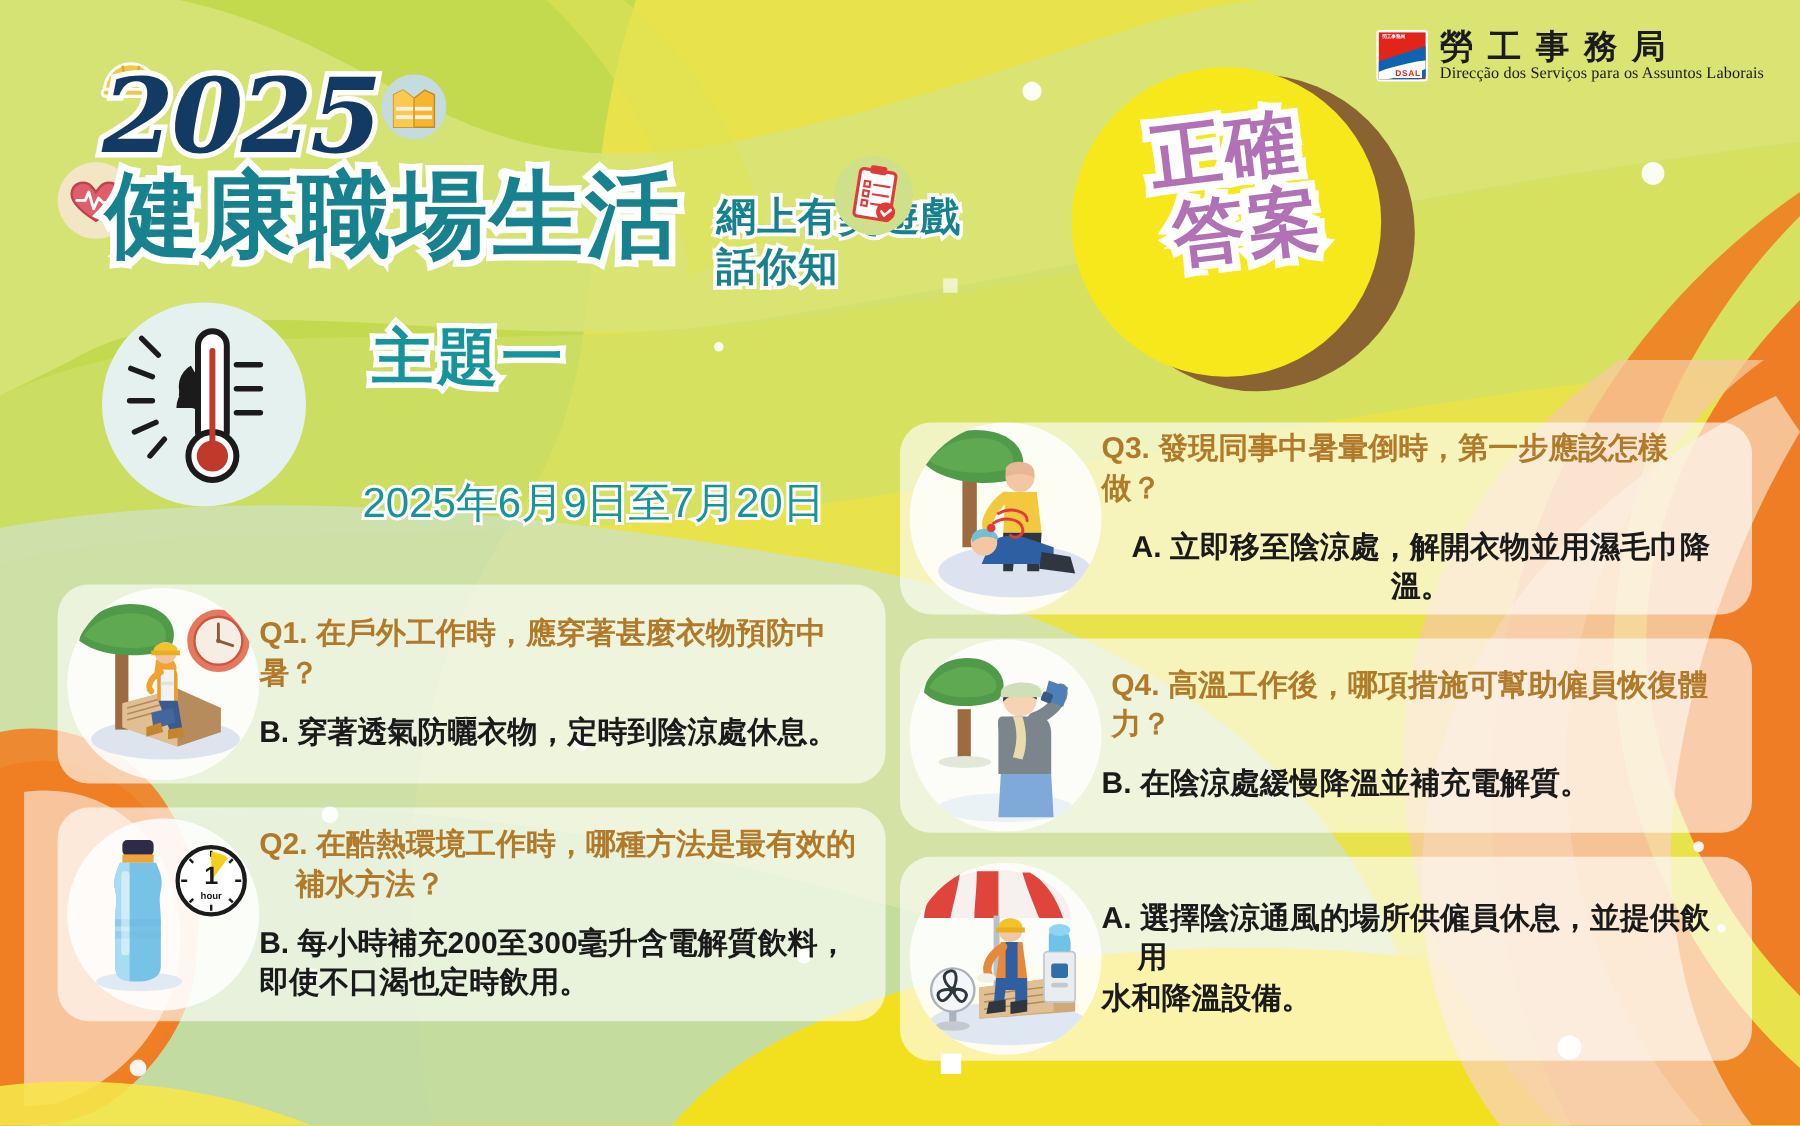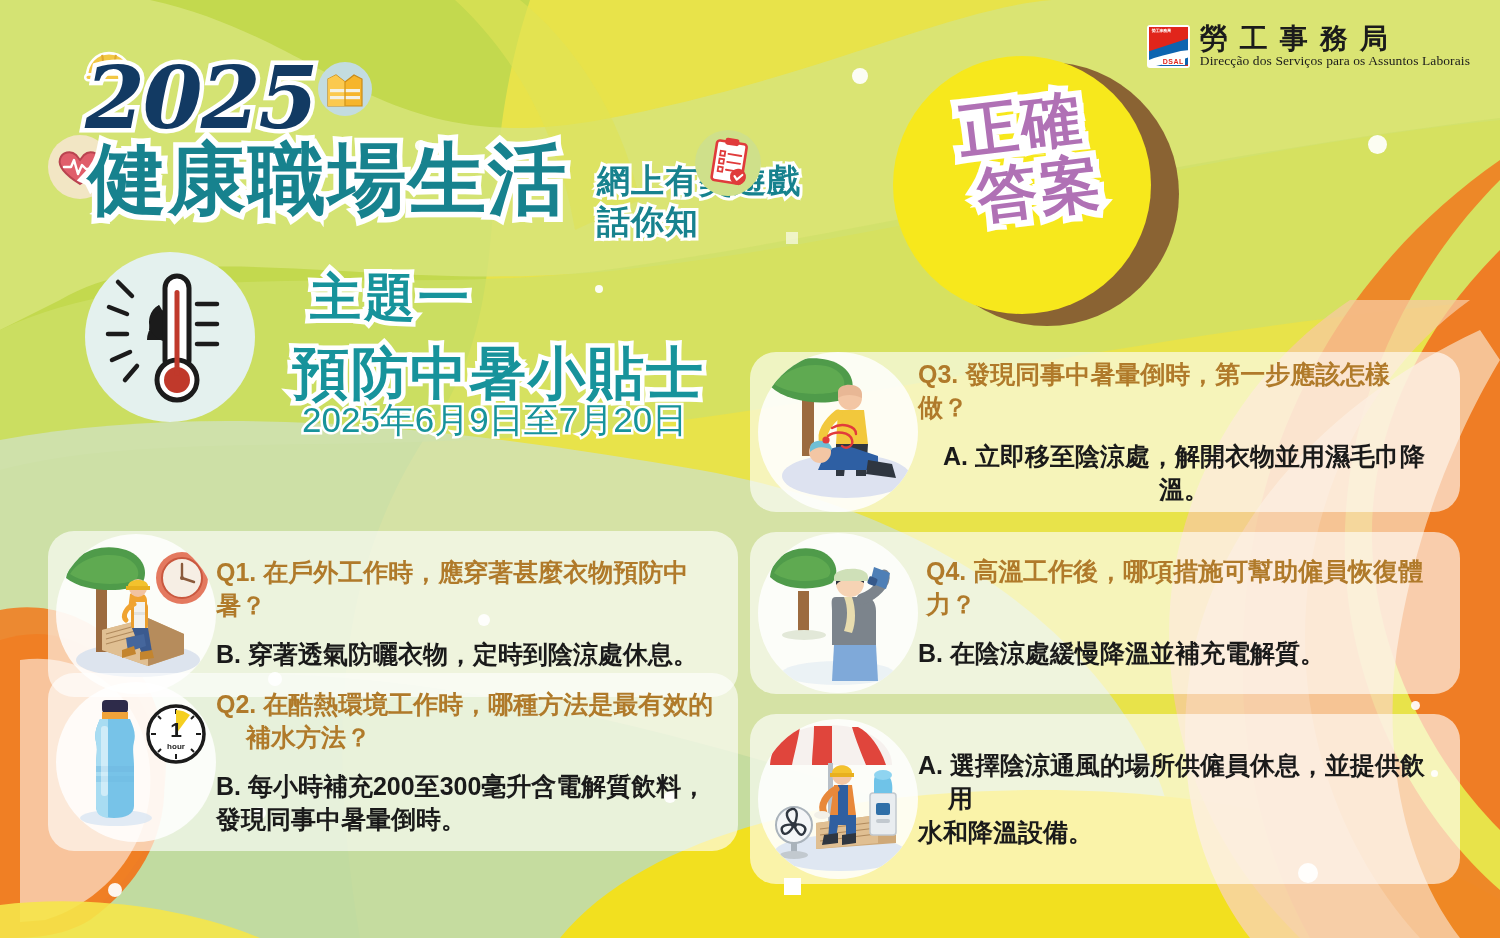--- a/index.html
+++ b/index.html
@@ -121,21 +121,21 @@
     font-size:25px;margin:0 0 16px 0;
   }
   .a-text{
     color:#1a1a1a;font-weight:bold;line-height:1.34;
     font-size:25px;margin:0;
   }
   .a-text .ind{display:block;}
   .hang{padding-left:30px;text-indent:-30px;}
 
   
-  #card-q1{left:48px;top:487px;width:690px;height:166px;margin-top:44px;}
+  #card-q1{left:48px;top:487px;width:690px;height:166px;}
   #card-q2{left:48px;top:673px;width:690px;height:178px;}
   #card-q3{left:750px;top:352px;width:710px;height:160px;}
   #card-q4{left:750px;top:532px;width:710px;height:162px;}
   #card-q5{left:750px;top:714px;width:710px;height:170px;}
 
   
   .dot{position:absolute;border-radius:50%;background:#ffffff;opacity:.92;}
 
   
   .sq{position:absolute;background:#ffffff;}
@@ -268,21 +268,20 @@
         </g>
 
         <rect x="80" y="24" width="24" height="96" rx="12" fill="#ffffff" stroke="#1b1b1b" stroke-width="5"></rect>
         <circle cx="92" cy="128" r="20" fill="#ffffff" stroke="#1b1b1b" stroke-width="5"></circle>
         <circle cx="92" cy="128" r="13" fill="#c0392b"></circle>
         <rect x="89.5" y="38" width="5" height="86" rx="2.5" fill="#c0392b"></rect>
       </svg>
     </div>
 
     <div class="theme-line1">主題一</div>
-    <div class="theme-line2">預防中暑小貼士</div>
     <div class="theme-date">2025年6月9日至7月20日</div>
 
     <div class="ans-shadow"></div>
     <div class="ans-circle"></div>
     <div class="ans-text">
       <span>正確</span>
       <span>答案</span>
     </div>
 
     <div class="logo">
@@ -366,21 +365,21 @@
           <line x1="102" y1="70" x2="105" y2="67"></line>
           <line x1="102" y1="34" x2="105" y2="37"></line>
         </g>
         <path d="M120,52 L120,28 A24,24 0 0 1 134,33 Z" fill="#f5cf20"></path>
         <text x="120" y="55" text-anchor="middle" font-size="21" font-weight="bold" fill="#1b1b1b" font-family="Liberation Sans, sans-serif">1</text>
         <text x="120" y="67" text-anchor="middle" font-size="8" font-weight="bold" fill="#1b1b1b" font-family="Liberation Sans, sans-serif">hour</text>
       </svg>
     </div>
     <div class="card-body">
       <p class="q-text hang">Q2. 在酷熱環境工作時，哪種方法是最有效的補水方法？</p>
-      <p class="a-text hang"><span>B. 每小時補充200至300毫升含電解質飲料，</span><span class="ind">發現同事中暑暈倒時。</span></p>
+      <p class="a-text hang"><span>B. 每小時補充200至300毫升含電解質飲料，</span><span class="ind">即使不口渴也定時飲用。</span></p>
     </div>
   </div>
 
   <div class="card" id="card-q3">
     <div class="card-illus">
       <svg viewBox="0 0 160 160" width="160" height="160">
         <ellipse cx="88" cy="124" rx="64" ry="22" fill="#dde2f0"></ellipse>
         <rect x="44" y="42" width="12" height="62" fill="#9c6b3f"></rect>
         <path d="M12,34 C16,12 44,2 70,8 C94,14 100,34 90,46 C72,54 30,52 12,34 Z" fill="#4f9b4a"></path>
         <path d="M16,32 C26,18 48,10 68,14 C84,18 90,30 84,38 C68,44 34,44 16,32 Z" fill="#5faa51"></path>

